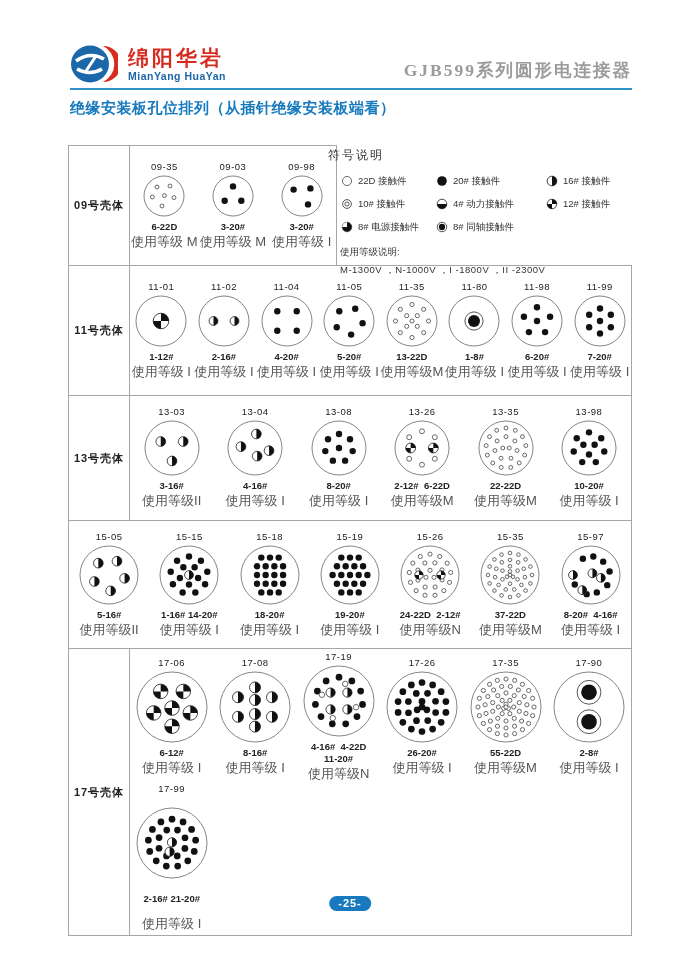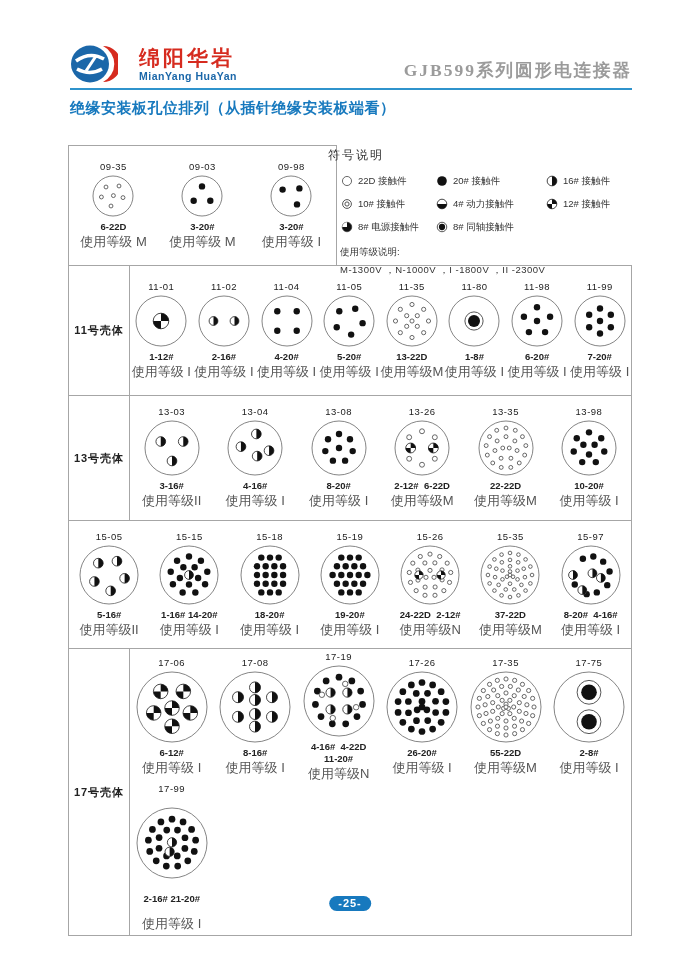--- a/index.html
+++ b/index.html
@@ -5,21 +5,21 @@
   :root{
     --accent_blue:#1779be; --brand_red:#d62b1f; --brand_blue:#1b67a9;
     --line_blue:#2f93cc; --title_gray:#9b9b9b; --border_gray:#a6a6a6; --ink:#333333;
   }
   html,body{margin:0;padding:0;background:#fff;}
   .page{position:relative;width:700px;height:956px;background:#fff;overflow:hidden;
         font-family:"Liberation Sans",sans-serif;color:var(--ink);}
   
   .hdr{position:absolute;left:70px;right:68px;top:36px;height:50px;
        display:flex;justify-content:space-between;align-items:flex-end;}
-  .logo{display:flex;align-items:center;gap:21px;}
+  .logo{display:flex;align-items:center;gap:10px;}
   .brand-cn{font-size:21px;font-weight:bold;color:var(--brand_red);letter-spacing:3px;line-height:1.1;}
   .brand-en{font-size:10.5px;font-weight:bold;color:var(--brand_blue);letter-spacing:.5px;}
   .doc-title{font-family:"Liberation Serif",serif;font-weight:bold;color:var(--title_gray);
              font-size:17.5px;letter-spacing:2px;padding-bottom:4px;}
   .hrule{position:absolute;left:70px;right:68px;top:88px;height:2px;background:var(--line_blue);}
   .section-title{position:absolute;left:70px;top:99px;margin:0;font-size:15px;
                  color:var(--accent_blue);font-weight:bold;letter-spacing:.5px;}
   
   .tbl{position:absolute;left:68px;top:145px;width:564px;}
   .row09box{width:269px;height:120px;border:1px solid var(--border_gray);border-bottom:none;
@@ -71,20 +71,21 @@
       </div>
     </div>
     <div class="doc-title">GJB599系列圆形电连接器</div>
   </header>
   <div class="hrule"></div>
 
   <h2 class="section-title">绝缘安装板孔位排列（从插针绝缘安装板端看）</h2>
 
   <div class="tbl">
     <div class="row09box">
+      <div class="rlabel">09号壳体</div>
       <div class="rcontent" id="rc0">
           <div class="conn" style="width: 33.33%;">
             <div class="conn-code">09-35</div>
             <svg width="48" height="48">
               <circle cx="24" cy="24" r="20" fill="#fff" stroke="#777" stroke-width="0.9"></circle>
               <circle cx="17" cy="15" r="1.9500000000000002" fill="#fff" stroke="#444" stroke-width="0.8"></circle>
               <circle cx="30" cy="14" r="1.9500000000000002" fill="#fff" stroke="#444" stroke-width="0.8"></circle>
               <circle cx="12.4" cy="25" r="1.9500000000000002" fill="#fff" stroke="#444" stroke-width="0.8"></circle>
               <circle cx="24.4" cy="23.6" r="1.9500000000000002" fill="#fff" stroke="#444" stroke-width="0.8"></circle>
               <circle cx="34" cy="25.6" r="1.9500000000000002" fill="#fff" stroke="#444" stroke-width="0.8"></circle>
@@ -796,21 +797,21 @@
                 <circle cx="35.15" cy="32.33160439085982" r="2.08" fill="#fff" stroke="#444" stroke-width="0.8"></circle>
                 <circle cx="39" cy="36.2" r="2.08" fill="#fff" stroke="#444" stroke-width="0.8"></circle>
                 <circle cx="41.42487113059643" cy="40.4" r="2.08" fill="#fff" stroke="#444" stroke-width="0.8"></circle>
                 <circle cx="36.57512886940357" cy="40.4" r="2.08" fill="#fff" stroke="#444" stroke-width="0.8"></circle>
                 <circle cx="39" cy="39" r="2.08" fill="#fff" stroke="#444" stroke-width="0.8"></circle>
               </svg>
               <div class="conn-spec">55-22D</div>
               <div class="conn-grade">使用等级M</div>
             </div>
             <div class="conn" style="width: 16.66%;">
-              <div class="conn-code">17-75</div>
+              <div class="conn-code">17-90</div>
               <svg width="78" height="78">
                 <circle cx="39" cy="39" r="35" fill="#fff" stroke="#777" stroke-width="0.9"></circle>
                 <circle cx="39" cy="24.3" r="11.9" fill="#fff" stroke="#444" stroke-width="0.9"></circle>
                 <circle cx="39" cy="24.3" r="7.819999999999999" fill="#111"></circle>
                 <circle cx="39" cy="53.7" r="11.9" fill="#fff" stroke="#444" stroke-width="0.9"></circle>
                 <circle cx="39" cy="53.7" r="7.819999999999999" fill="#111"></circle>
               </svg>
               <div class="conn-spec">2-8#</div>
               <div class="conn-grade">使用等级 I</div>
             </div>

